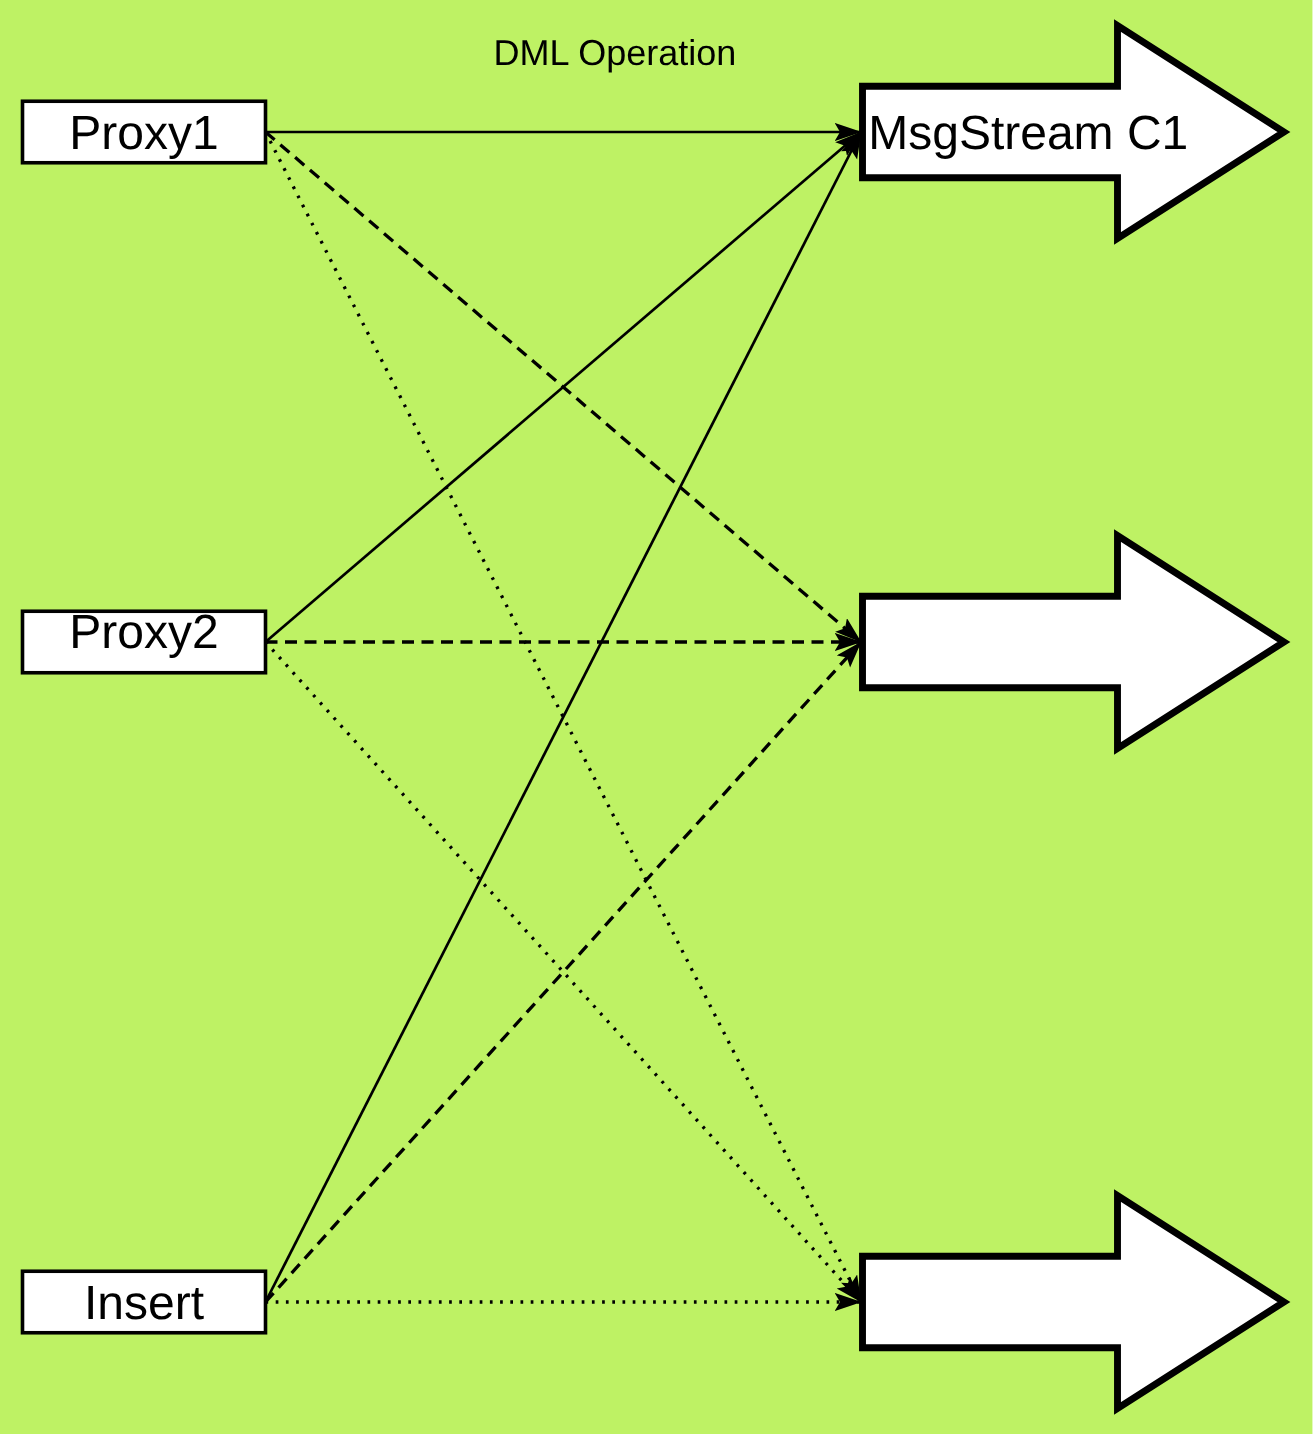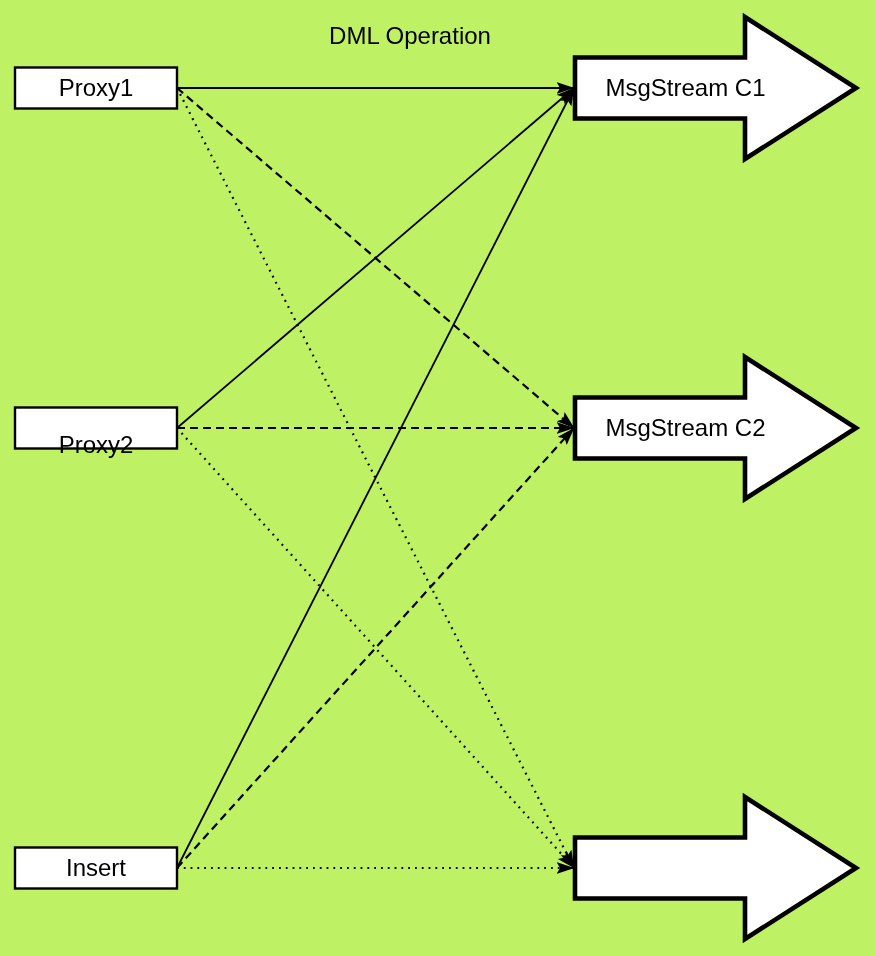--- a/index.html
+++ b/index.html
@@ -37,29 +37,29 @@
     fill: none;
   }
   .edge-solid  { stroke-width: 1.8px; }
   .edge-dashed { stroke-width: 2.2px; stroke-dasharray: 8 5; }
   .edge-dotted { stroke-width: 2.2px; stroke-dasharray: 1.8 5; }
   .node-label {
     position: absolute;
     display: flex;
     align-items: center;
     justify-content: center;
-    font-size: 24px;
+    font-size: 32px;
     color: #000000;
     white-space: nowrap;
     pointer-events: none;
   }
   .proxy-label  { left: 15px;  width: 162px; height: 41px; }
   .stream-label { left: 545px; width: 281px; height: 142px; }
   #proxy1-label  { top: 67.5px; }
-  #proxy2-label  { top: 424px; }
+  #proxy2-label  { top: 401px; }
   #proxyk-label  { top: 847.5px; }
   #stream1-label { top: 17px; }
   #stream2-label { top: 357px; }
   #streamn-label { top: 797px; }
   #title {
     position: absolute;
     left: 285px;
     top: 21px;
     width: 250px;
     text-align: center;
@@ -103,15 +103,14 @@
 
   <div id="title">
     <div>DML Operation</div>
   </div>
 
   <div id="proxy1-label" class="node-label proxy-label">Proxy1</div>
   <div id="proxy2-label" class="node-label proxy-label">Proxy2</div>
   <div id="proxyk-label" class="node-label proxy-label">Insert</div>
 
   <div id="stream1-label" class="node-label stream-label">MsgStream C1</div>
-  <div id="stream2-label" class="node-label stream-label">MsgStream C2</div>
 
 </div>
 
 </body></html>

